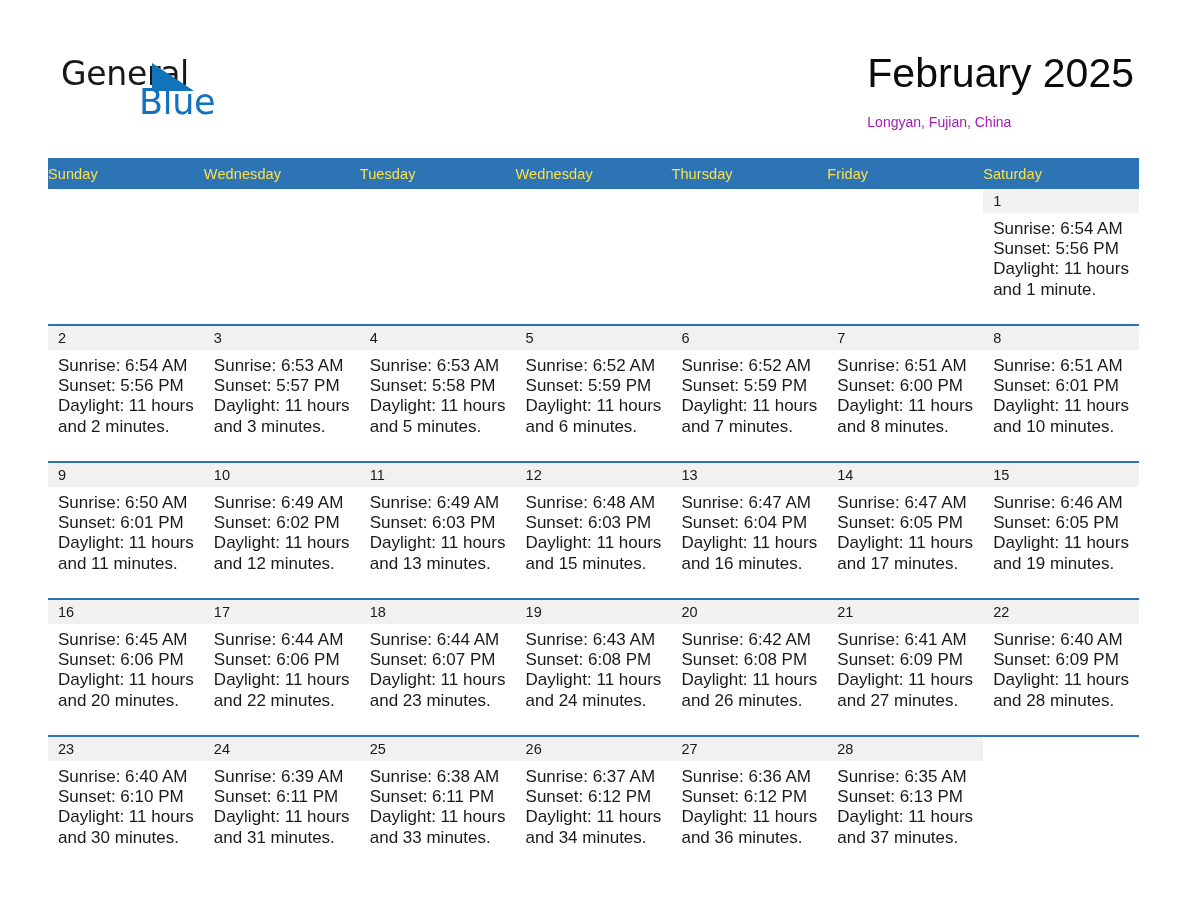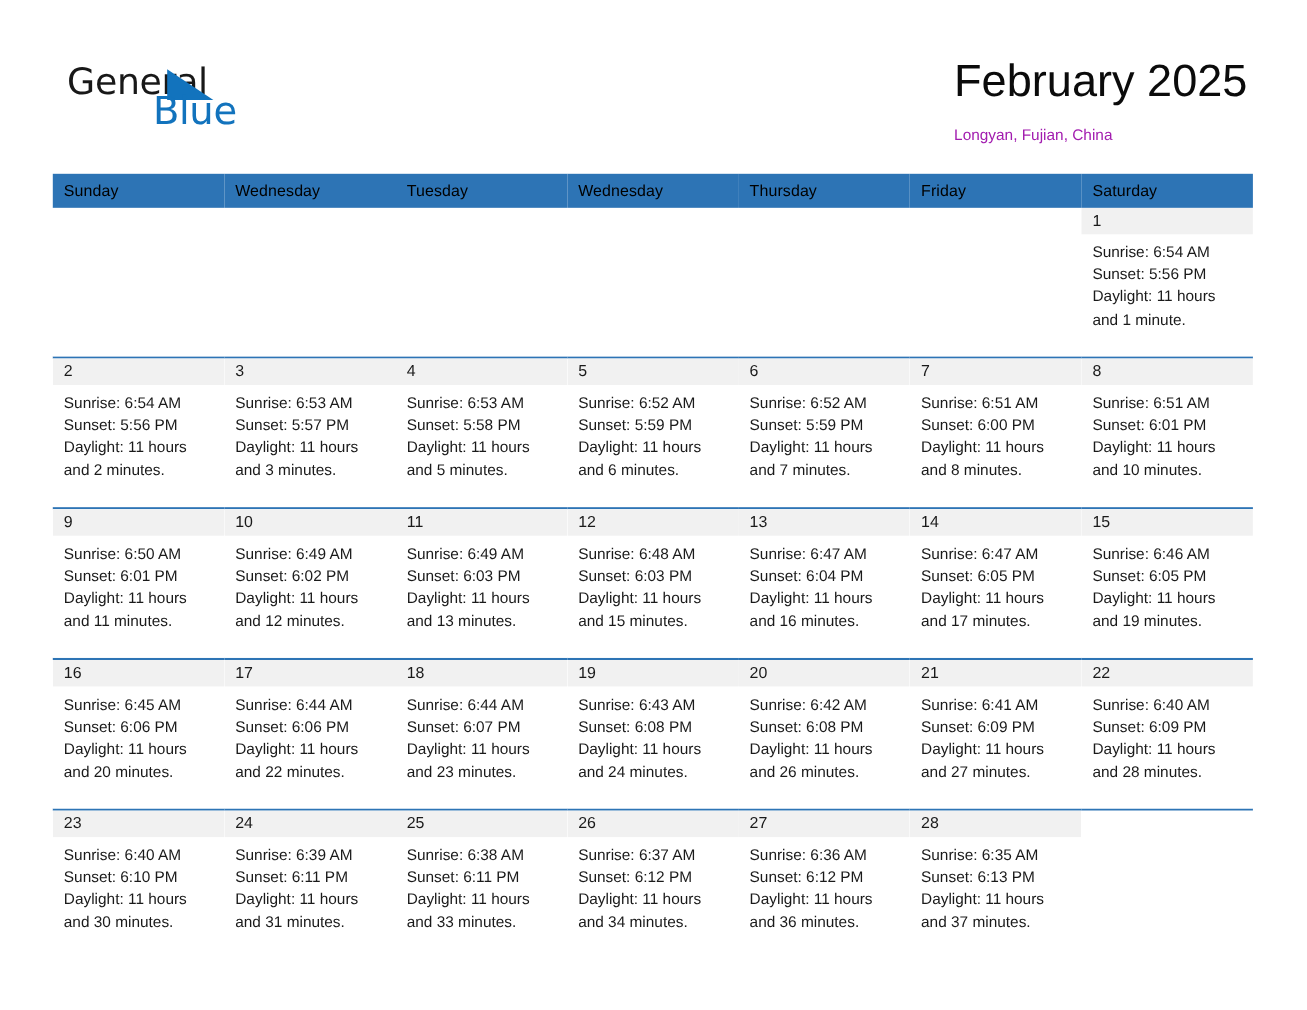--- a/index.html
+++ b/index.html
@@ -91,25 +91,25 @@
     top: 158px;
     width: 1091px;
     border-collapse: collapse;
     table-layout: fixed;
   }
 
   .calendar col { width: 155.86px; }
 
   thead th {
     background: #2d74b5;
-    color: #000000;
+    color: #fde047;
     font-size: 14.5px;
     font-weight: 400;
     text-align: left;
-    padding: 7px 0 7px 10px;
+    padding: 7px 0 7px 0;
     height: 31px;
     vertical-align: middle;
     letter-spacing: 0.1px;
   }
 
   tbody tr.week { }
 
   tbody td {
     vertical-align: top;
     padding: 0;
@@ -133,21 +133,21 @@
     padding: 2px 0 0 10px;
   }
   .daynum {
     font-size: 14.5px;
     color: #1a1a1a;
     line-height: 20px;
     font-weight: 400;
   }
   .details {
     padding: 6px 8px 0 10px;
-    font-size: 14px;
+    font-size: 17px;
     line-height: 20.2px;
     color: #1a1a1a;
   }
   .details div { white-space: nowrap; }
   .details .wrap2 { white-space: normal; }
 </style>
 </head>
 <body>
 
 <div class="page">

